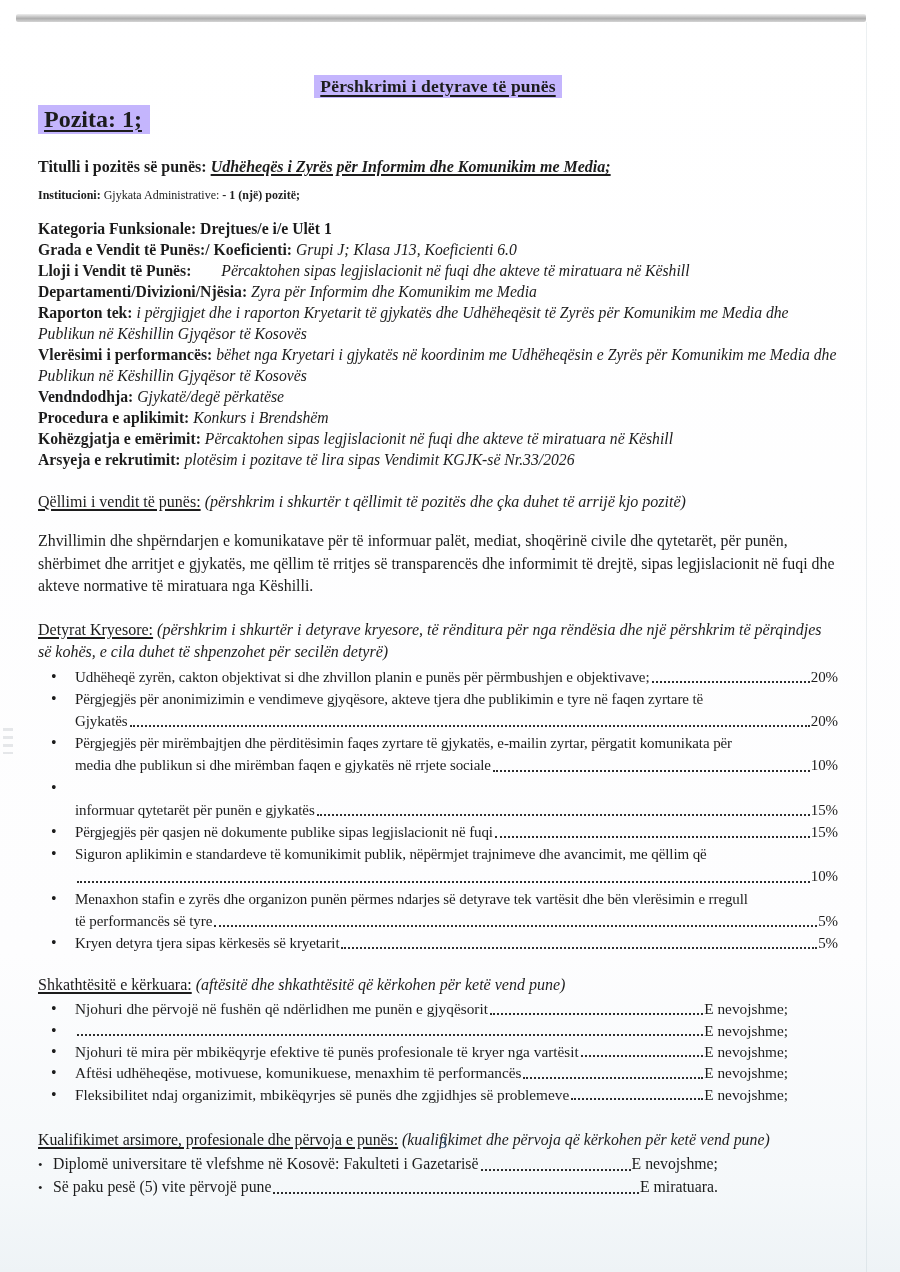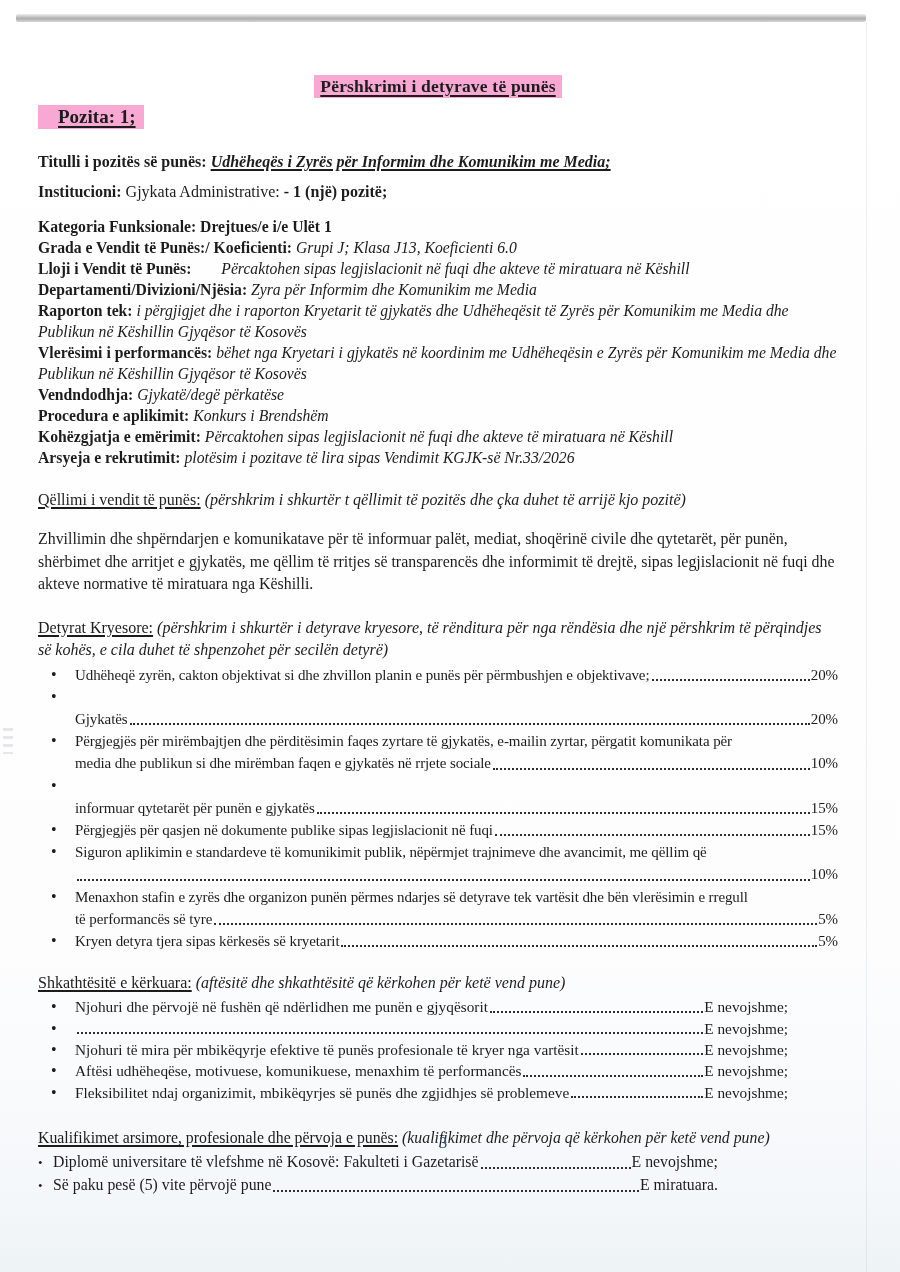--- a/index.html
+++ b/index.html
@@ -14,30 +14,30 @@
     background:linear-gradient(180deg,#ececec,#a6a6a6 55%,#cfcfcf);
     border-radius:2px;opacity:.9;}
   .right-edge{position:absolute;top:22px;bottom:0;right:33px;width:1px;
     background:rgba(150,170,185,0.18);}
   .margin-mark{position:absolute;left:3px;top:728px;width:10px;height:26px;
     background:repeating-linear-gradient(180deg,rgba(120,130,140,.18) 0 3px,transparent 3px 8px);
     filter:blur(.5px);}
   .content{position:relative;padding:0 62px 0 38px;}
   
   .title-row{margin-top:76px;text-align:center;}
-  .hl{background:#f9a8d4;box-decoration-break:clone;}
+  .hl{background:#c4b5fd;box-decoration-break:clone;}
   .title{font-size:17.5px;font-weight:700;letter-spacing:.2px;padding:1px 6px 2px;
     text-decoration:underline;text-decoration-thickness:2px;text-underline-offset:3px;}
   .pozita-row{margin-top:9px;}
-  .pozita{font-size:19px;font-weight:700;padding:1px 8px 2px 20px;
+  .pozita{font-size:24px;font-weight:700;padding:1px 8px 2px 6px;
     text-decoration:underline;text-decoration-thickness:2px;text-underline-offset:3px;}
   .titulli{margin-top:25px;font-size:16px;}
   .jt-label{font-weight:700;}
   .jt-val{font-weight:700;font-style:italic;text-decoration:underline;text-decoration-thickness:1.5px;text-underline-offset:2px;}
-  .inst{margin-top:12px;font-size:16px;}
+  .inst{margin-top:12px;font-size:12px;}
   .inst b{font-weight:700;}
   
   .fields{margin-top:15px;font-size:15.7px;line-height:21px;}
   .field b{font-weight:700;}
   .fval.italicval{font-style:italic;}
   .fval.boldval{font-weight:700;}
   .fval.gap{margin-left:26px;}
   
   .sect-row{font-size:16px;line-height:22px;}
   .sect{font-weight:400;text-decoration:underline;text-decoration-thickness:1.5px;text-underline-offset:2px;}
@@ -157,20 +157,21 @@
 
       <div class="dline">
         <span class="dmark">•</span>
         <span class="dtext">Udhëheqë zyrën, cakton objektivat si dhe zhvillon planin e punës për përmbushjen e objektivave;</span>
         <span class="leader"></span>
         <span class="pct">20%</span>
       </div>
 
       <div class="dline">
         <span class="dmark">•</span>
+        <span class="dtext">Përgjegjës për anonimizimin e vendimeve gjyqësore, akteve tjera dhe publikimin e tyre në faqen zyrtare të</span>
 
       </div>
 
       <div class="dline">
         <span class="dmark"></span>
         <span class="dtext">Gjykatës</span>
         <span class="leader"></span>
         <span class="pct">20%</span>
       </div>
 

